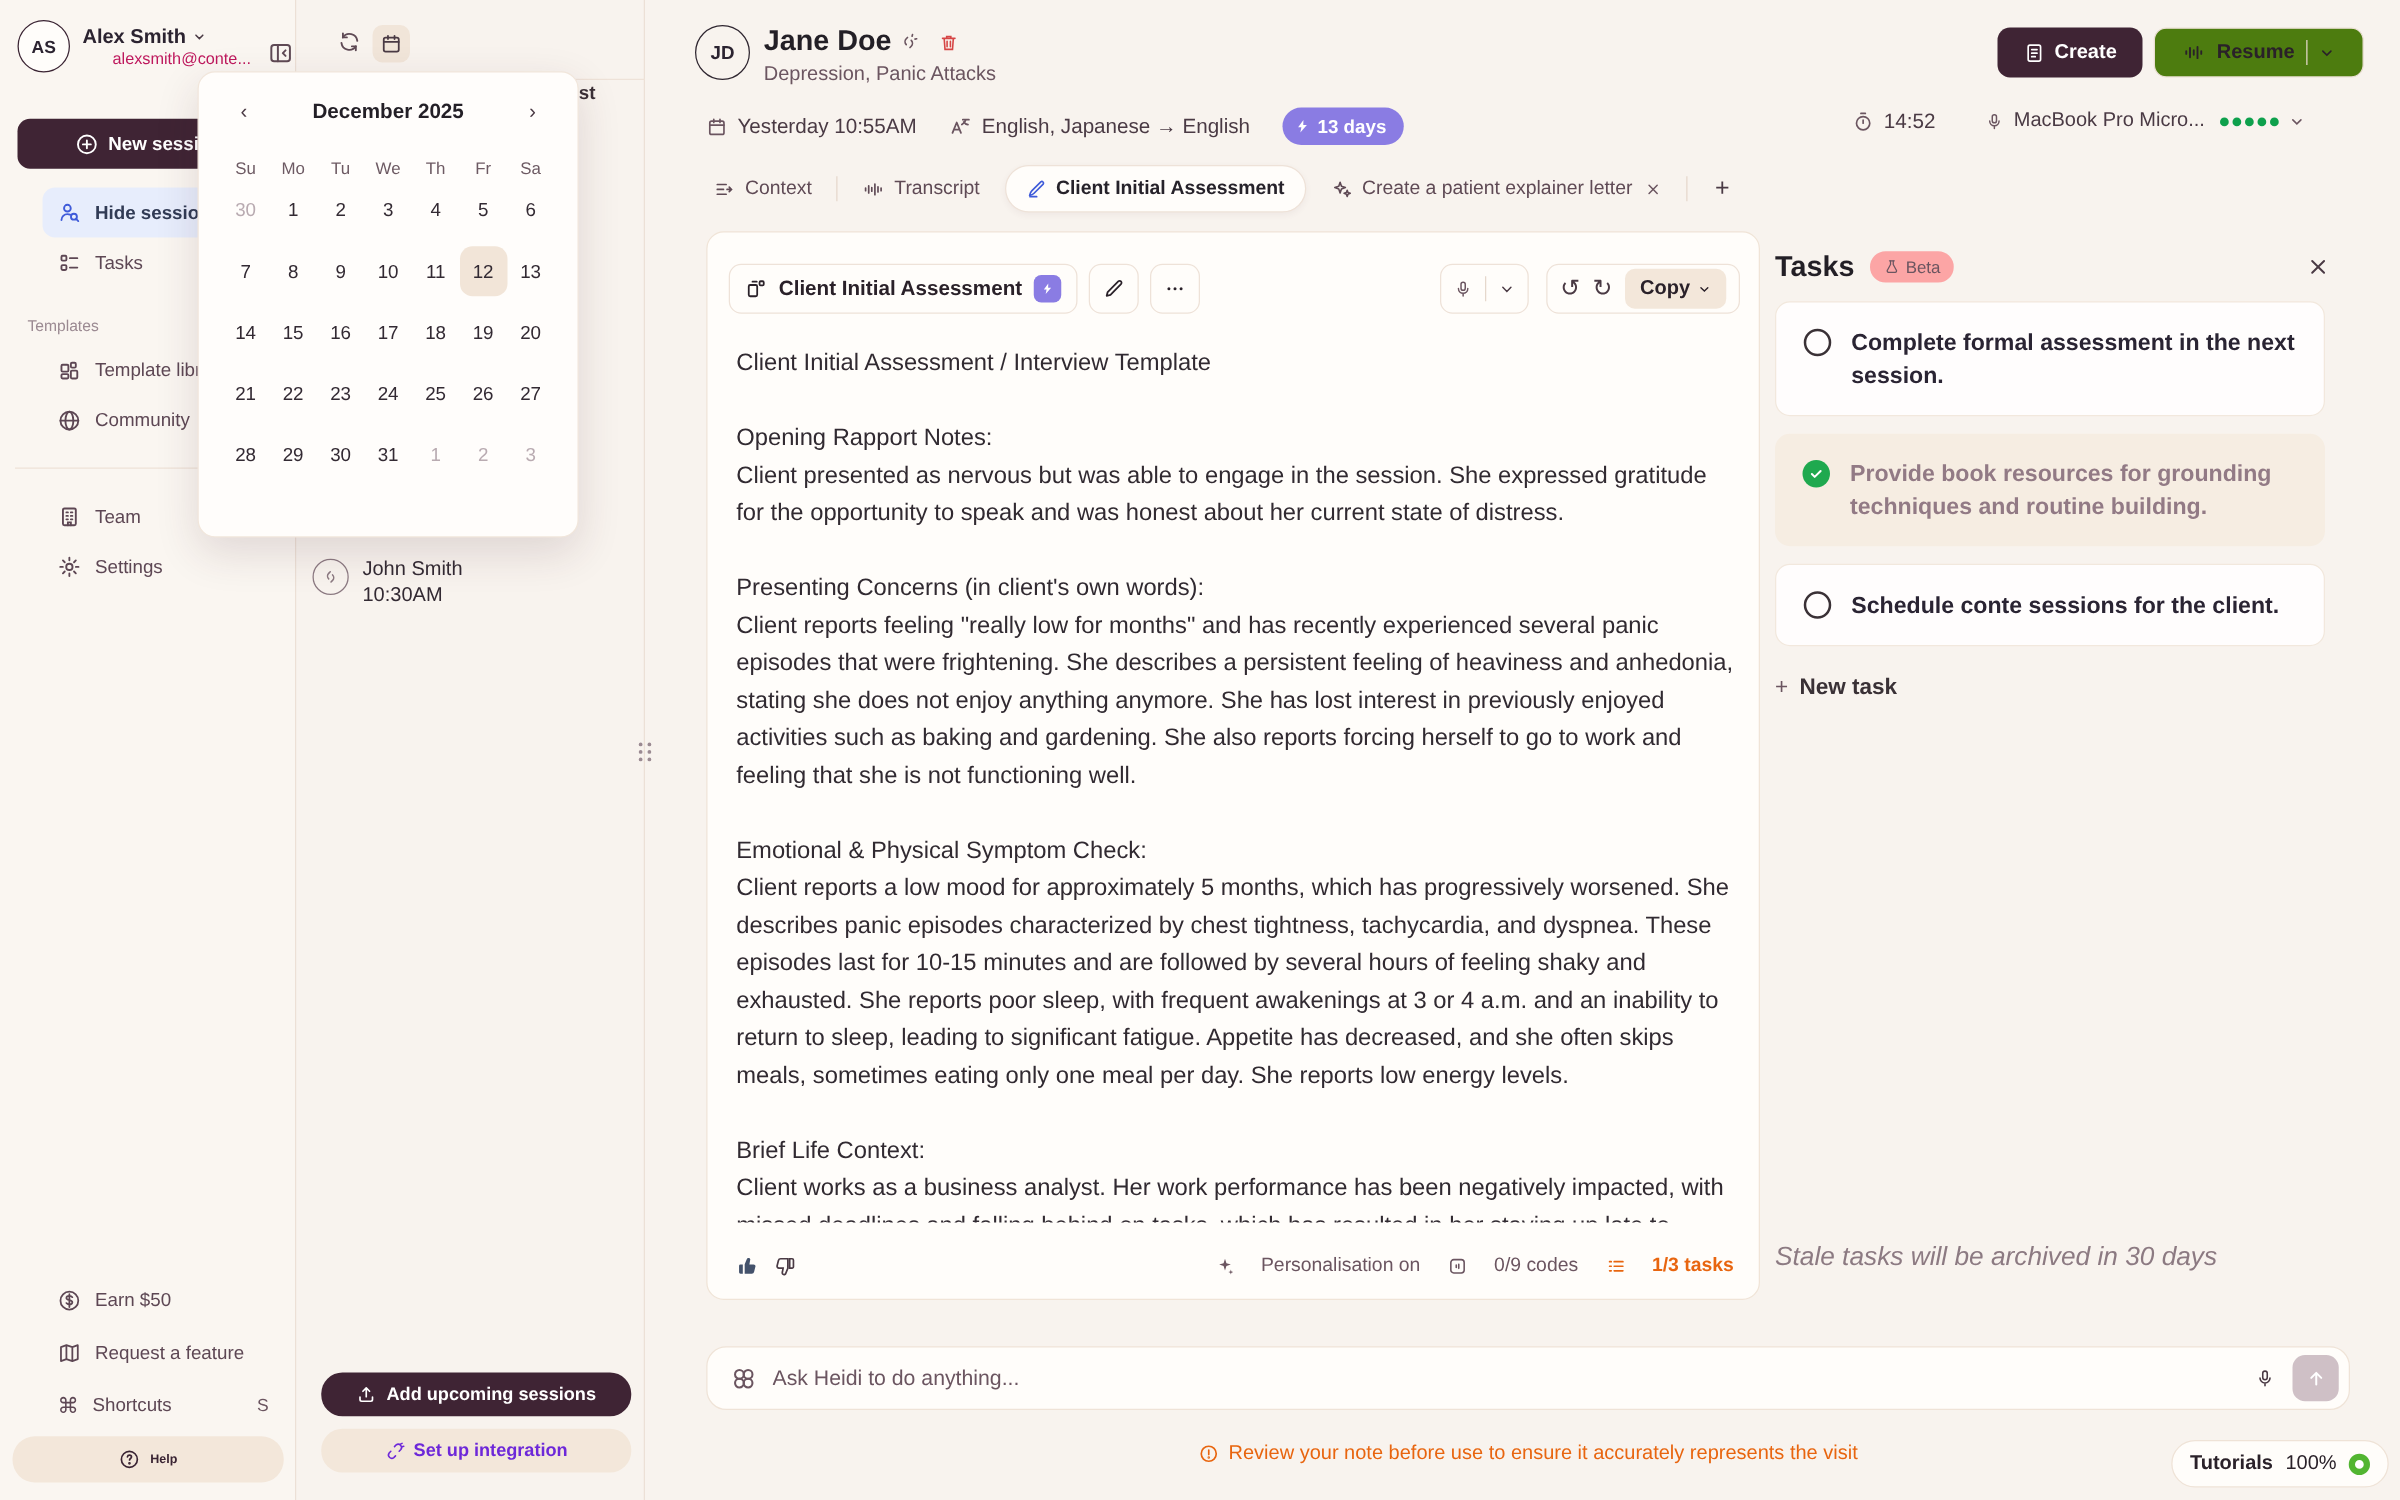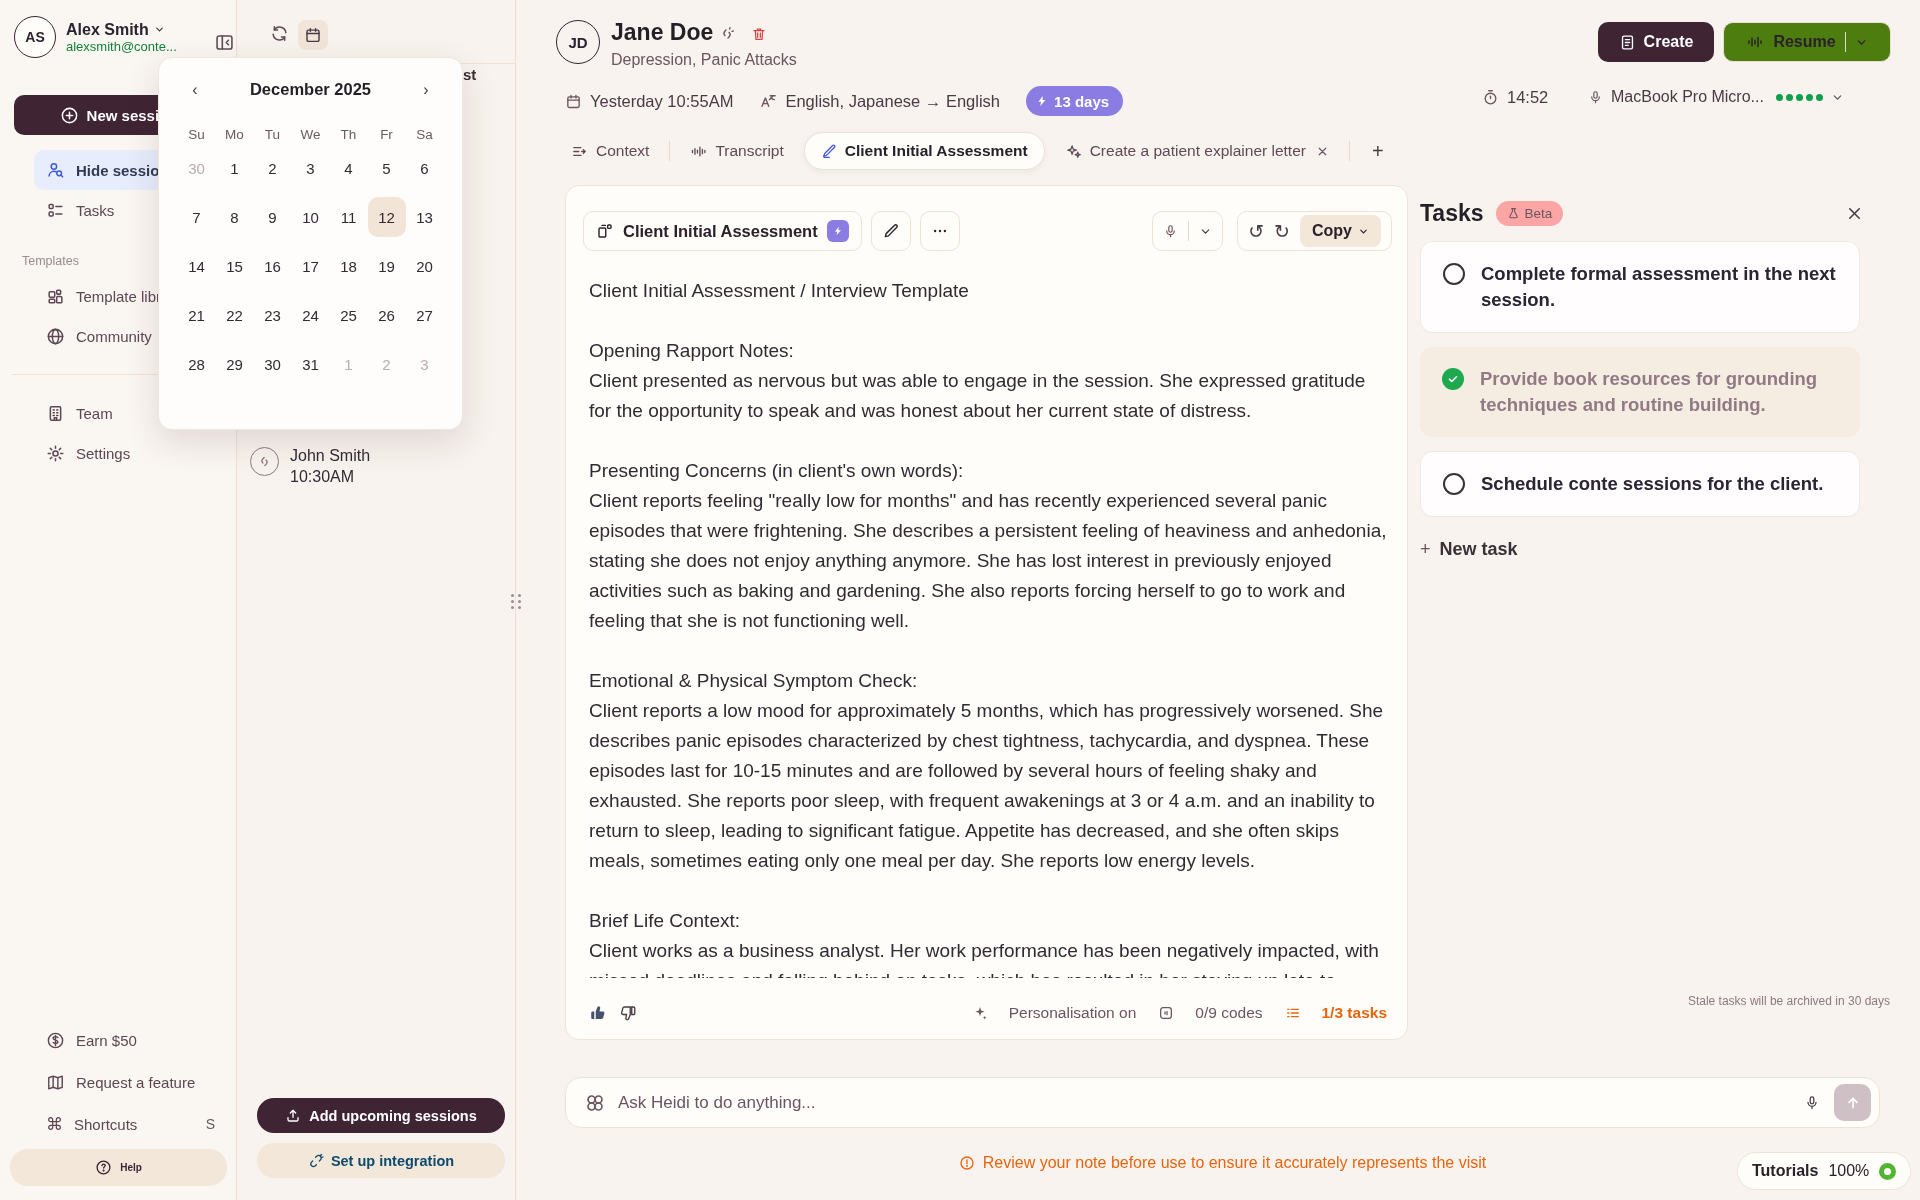--- a/index.html
+++ b/index.html
@@ -11,21 +11,21 @@
   .ic { display:inline-flex; align-items:center; justify-content:center; flex:none; }
   svg { display:block; }
 
   
   #sidebar { position:absolute; left:0; top:0; width:237px; height:1200px;
     background:#faf6f1; border-right:1px solid #ece0d6; z-index:5; }
   .user-row { position:absolute; left:14px; top:16px; display:flex; gap:10px; align-items:center; width:210px; }
   .avatar { width:42px; height:42px; border-radius:50%; border:1.5px solid #3a2433; background:#fffdfa;
     display:flex; align-items:center; justify-content:center; font-size:14px; font-weight:700; color:#2b2330; }
   .user-name { font-size:16px; font-weight:700; display:flex; align-items:center; gap:5px; color:#2b2330; white-space:nowrap; }
-  .user-email { font-size:13px; color:#15803d; max-width:118px; overflow:hidden; white-space:nowrap; }
+  .user-email { font-size:13px; color:#be185d; max-width:118px; overflow:hidden; white-space:nowrap;margin-left:24px; }
   .collapse-btn { position:absolute; left:214px; top:32px; color:#5f4a55; cursor:pointer; }
   .btn-dark { background:#3f2434; color:#fff; border:none; border-radius:10px; font-weight:600;
     display:flex; align-items:center; justify-content:center; gap:8px; font-family:inherit; cursor:pointer; }
   #new-session { position:absolute; left:14px; top:95px; width:209px; height:40px; font-size:15px; }
   .nav { position:absolute; left:10px; top:150px; width:217px; }
   .nav-item { height:40px; display:flex; align-items:center; gap:11px; padding:12px 12px; border-radius:10px;
     font-size:15px; color:#5d4754; cursor:pointer;margin-left:24px; }
   .nav-item.active { background:#e7edfc; color:#313b55; font-weight:600; }
   .nav-item.active .ic { color:#3f5bd9; }
   .nav-label-sec { margin:24px 12px 8px; font-size:12.5px; color:#9b8a92; }
@@ -43,21 +43,21 @@
   #refresh-btn { left:33px; }
   #cal-toggle { left:61px; top:20px; width:30px; height:30px; background:#f1e5d9; border-radius:8px; }
   .partial-label { position:absolute; left:226px; top:66px; font-size:15px; font-weight:600; color:#3a2f36; }
   .session-item { position:absolute; left:13px; top:445px; display:flex; gap:11px; cursor:pointer; }
   .sess-circ { width:29px; height:29px; border-radius:50%; border:1.5px solid #8c7a82; color:#8c7a82;
     display:flex; align-items:center; justify-content:center; margin-top:2px; }
   .sess-name { font-size:16px; color:#332a33; line-height:21px; }
   .sess-time { font-size:16px; color:#332a33; line-height:21px; }
   #add-upcoming { position:absolute; left:20px; bottom:67px; width:248px; height:35px; border-radius:17px; font-size:14.5px; }
   #setup-integration { position:absolute; left:20px; bottom:22px; width:248px; height:35px; border-radius:17px;
-    background:#f3e7da; color:#0c4a6e; display:flex; align-items:center; justify-content:center; gap:7px;
+    background:#f3e7da; color:#6d28d9; display:flex; align-items:center; justify-content:center; gap:7px;
     font-size:14.5px; font-weight:600; cursor:pointer; }
   .grip { position:absolute; left:509px; top:588px; width:14px; height:26px; display:grid;
     grid-template-columns:4px 4px; gap:3px; align-content:center; justify-content:center; z-index:6; cursor:col-resize; }
   .grip span { width:3px; height:3px; border-radius:50%; background:#9b8a92; }
 
   
   #calendar { position:absolute; left:158px; top:57px; width:305px; height:373px; background:#fffdfb;
     border:1px solid #f1e6db; border-radius:14px; box-shadow:0 12px 34px rgba(70,35,50,.14); z-index:50; padding:22px 20px; }
   .cal-head { display:flex; align-items:center; justify-content:space-between; margin:0 6px; }
   .cal-title { font-size:16.5px; font-weight:700; color:#231f26; }
@@ -138,21 +138,21 @@
   .tasks-close { margin-left:auto; margin-right:26px; color:#4a3a44; cursor:pointer; }
   .task-card { width:440px; border-radius:12px; padding:19px 22px; display:flex; gap:16px; margin-top:14px; }
   .task-card.open { background:#fffdfd; border:1px solid #f2e8dd; }
   .task-card.done { background:#f6ede2; }
   .task-radio { width:22px; height:22px; border-radius:50%; border:2px solid #3a3136; margin-top:2px; flex:none; cursor:pointer; }
   .task-check { width:22px; height:22px; border-radius:50%; background:#1fa94f; color:#fff; margin-top:2px;
     flex:none; display:flex; align-items:center; justify-content:center; cursor:pointer; }
   .task-text { font-size:18.5px; font-weight:600; line-height:26px; color:#2a2433; }
   .task-card.done .task-text { color:#927a85; }
   .new-task { margin-top:22px; display:flex; align-items:center; gap:9px; font-size:18px; font-weight:600; color:#3a3136; cursor:pointer; }
-  .stale-note { position:absolute; left:904px; top:994px; width:470px; text-align:right; font-size:12px; color:#8c7a82; }
+  .stale-note { position:absolute; left:904px; top:994px; width:470px; text-align:left; font-size:21px; color:#8c7a82;font-style:italic; }
 
   
   #ask-bar { position:absolute; left:49px; top:1077px; width:1315px; height:51px; background:#fffdfa;
     border:1px solid #efe3d7; border-radius:16px; display:flex; align-items:center; padding:0 8px 0 18px; }
   #ask-input { flex:1; border:none; outline:none; background:transparent; font-size:17px; color:#2b2330;
     font-family:inherit; margin-left:12px; }
   #ask-input::placeholder { color:#6b5560; opacity:1; }
   .ask-mic { color:#4a3a44; margin-right:14px; cursor:pointer; }
   .send-btn { width:37px; height:37px; border-radius:10px; background:#cfc0c6; color:#fff; border:none;
     display:flex; align-items:center; justify-content:center; cursor:pointer; }

